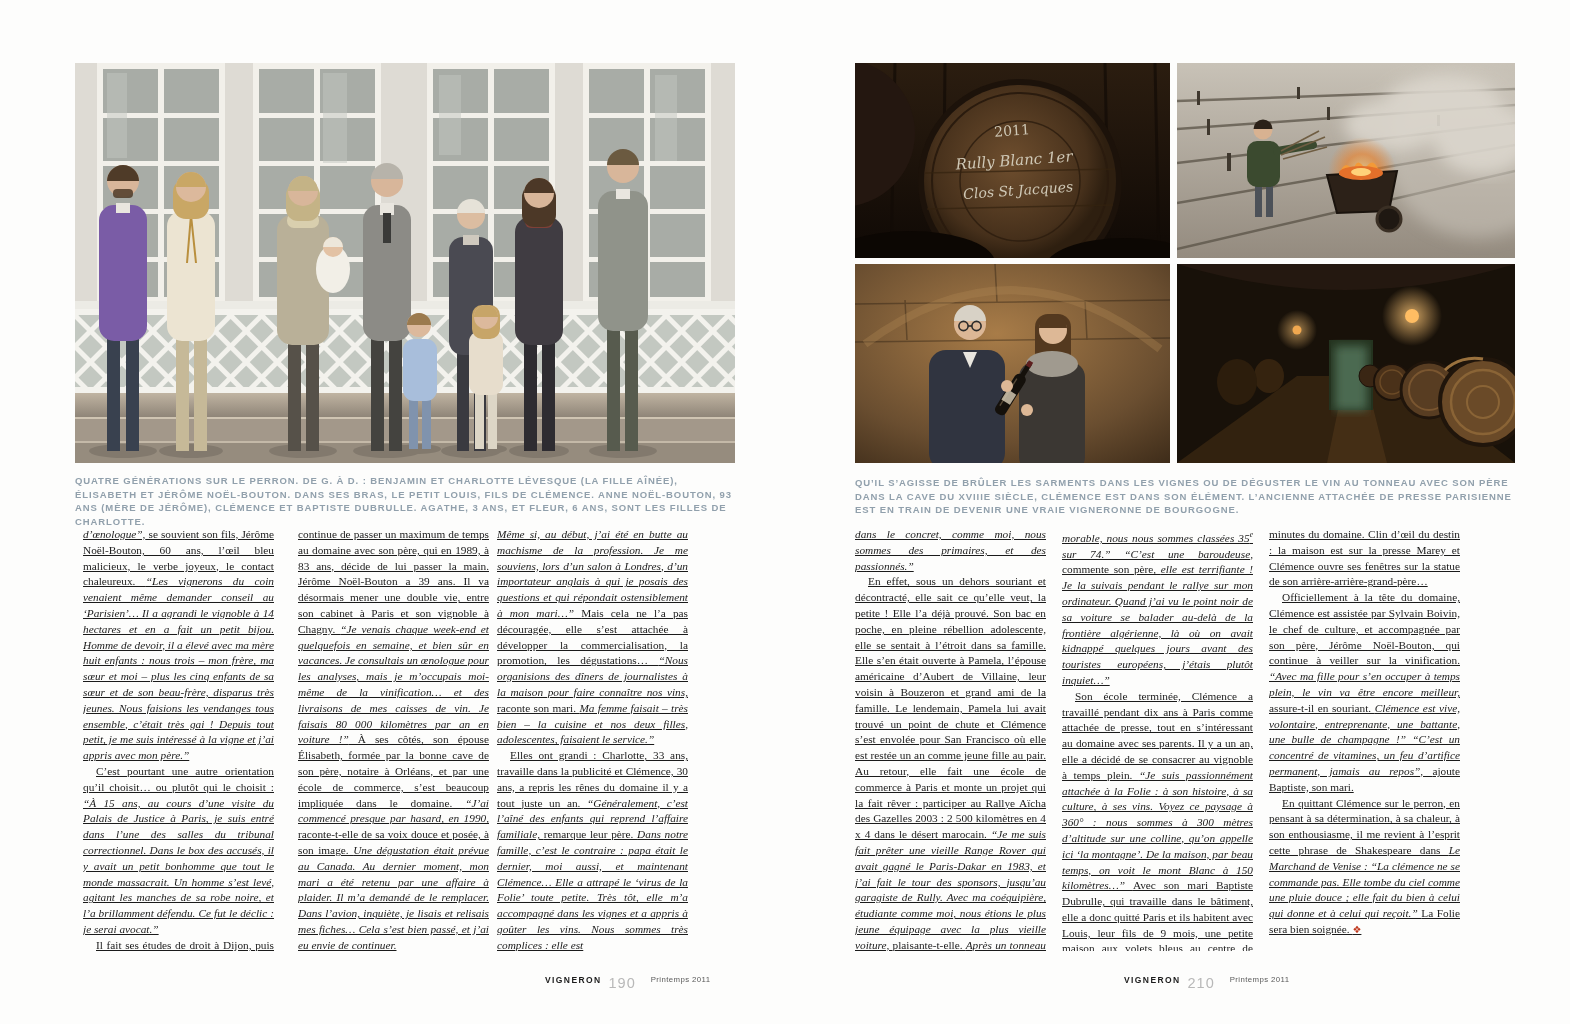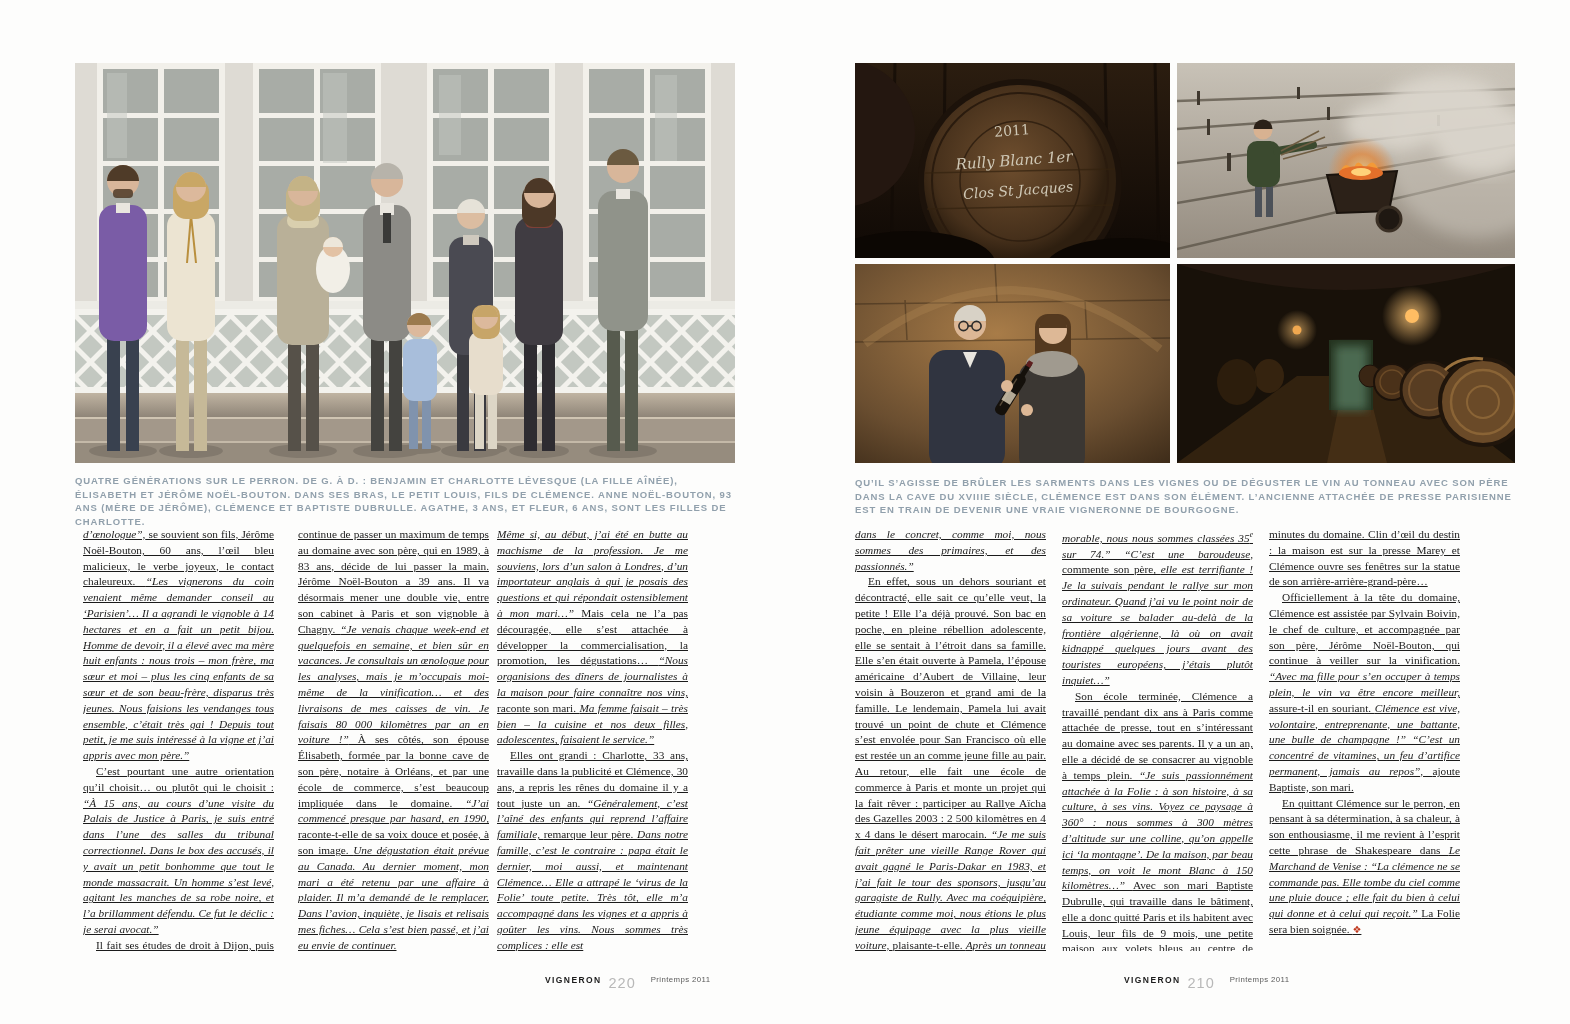--- a/index.html
+++ b/index.html
@@ -421,20 +421,20 @@
     <p class="para indent"><span class="">Son école terminée, Clémence a travaillé pendant dix ans à Paris comme attachée de presse, tout en s’intéressant au domaine avec ses parents. Il y a un an, elle a décidé de se consacrer au vignoble à temps plein. </span><span class="seg-i">“Je suis passionnément attachée à la Folie : à son histoire, à sa culture, à ses vins. Voyez ce paysage à 360° : nous sommes à 300 mètres d’altitude sur une colline, qu’on appelle ici ‘la montagne’. De la maison, par beau temps, on voit le mont Blanc à 150 kilomètres…” </span><span class="">Avec son mari Baptiste Dubrulle, qui travaille dans le bâtiment, elle a donc quitté Paris et ils habitent avec Louis, leur fils de 9 mois, une petite maison aux volets bleus au centre de Beaune, à vingt</span></p>
   </div>
 <div class="col" id="col-r3">
     <p class="para"><span class="">minutes du domaine. Clin d’œil du destin : la maison est sur la presse Marey et Clémence ouvre ses fenêtres sur la statue de son arrière-arrière-grand-père…</span></p>
     <p class="para indent"><span class="">Officiellement à la tête du domaine, Clémence est assistée par Sylvain Boivin, le chef de culture, et accompagnée par son père, Jérôme Noël-Bouton, qui continue à veiller sur la vinification. </span><span class="seg-i">“Avec ma fille pour s’en occuper à temps plein, le vin va être encore meilleur, </span><span class="">assure-t-il en souriant. </span><span class="seg-i">Clémence est vive, volontaire, entreprenante, une battante, une bulle de champagne !” “C’est un concentré de vitamines, un feu d’artifice permanent, jamais au repos”, </span><span class="">ajoute Baptiste, son mari.</span></p>
     <p class="para indent"><span class="">En quittant Clémence sur le perron, en pensant à sa détermination, à sa chaleur, à son enthousiasme, il me revient à l’esprit cette phrase de Shakespeare dans </span><span class="seg-i">Le Marchand de Venise : “La clémence ne se commande pas. Elle tombe du ciel comme une pluie douce ; elle fait du bien à celui qui donne et à celui qui reçoit.” </span><span class="">La Folie sera bien soignée. </span><span class="seg-e">❖</span></p>
   </div>
 
 <div class="footer" id="footer-left">
   <span class="f-mag">VIGNERON</span>
-  <span class="f-page">220</span>
+  <span class="f-page">190</span>
   <span class="f-season">Printemps 2011</span>
 </div>
 <div class="footer" id="footer-right">
   <span class="f-mag">VIGNERON</span>
   <span class="f-page">210</span>
   <span class="f-season">Printemps 2011</span>
 </div>
 
 </body></html>

